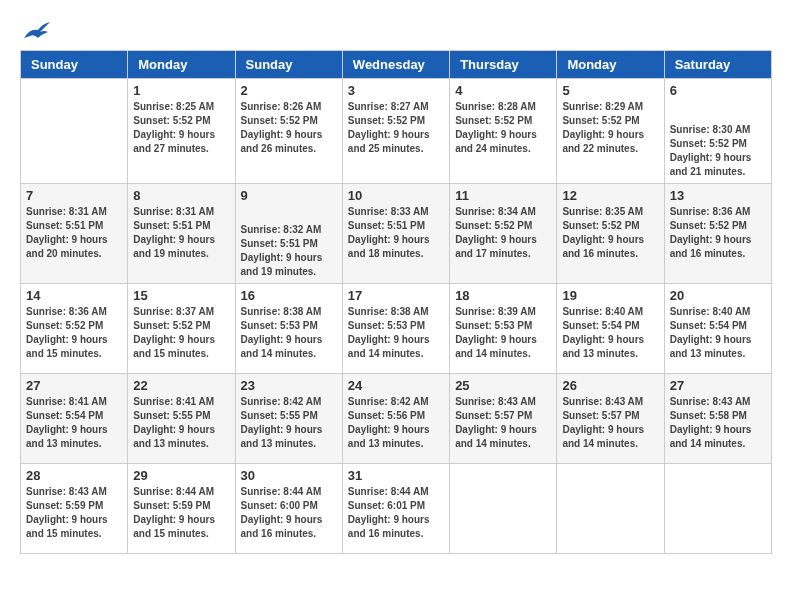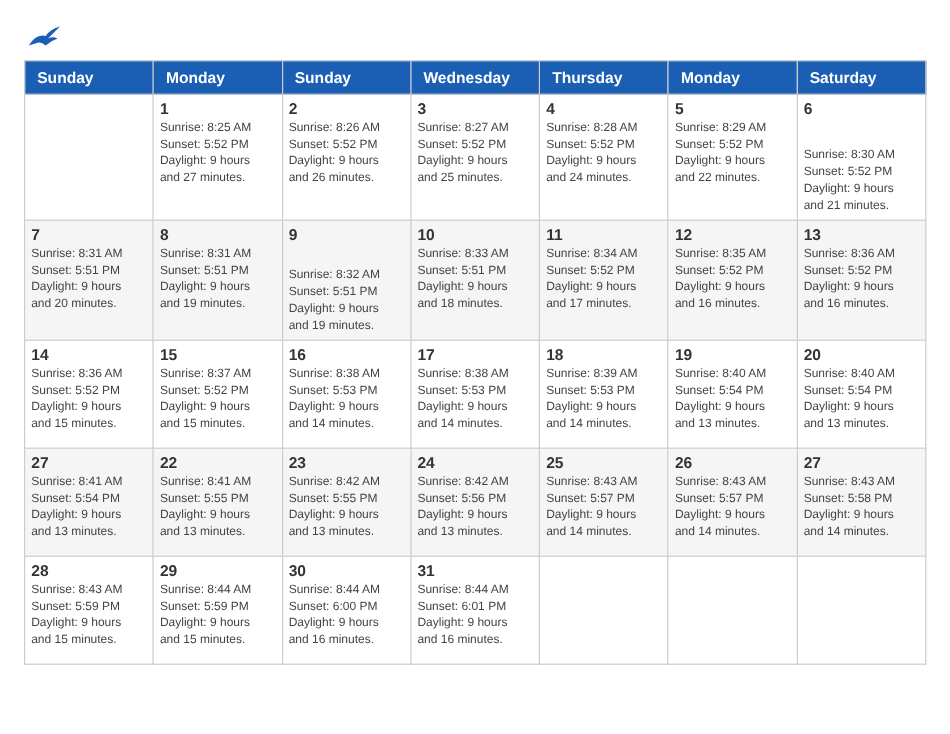--- a/index.html
+++ b/index.html
@@ -77,20 +77,21 @@
       font-size: 13px;
       font-weight: bold;
       color: #333;
       display: block;
       margin-bottom: 2px;
     }
     .day-info {
       font-size: 10px;
       line-height: 1.4;
       color: #444;
+      font-weight: bold;
     }
     .empty-cell {
       background: #fff !important;
     }
   </style>
 </head>
 <body>
 
 <div class="header">
   <div class="logo">

